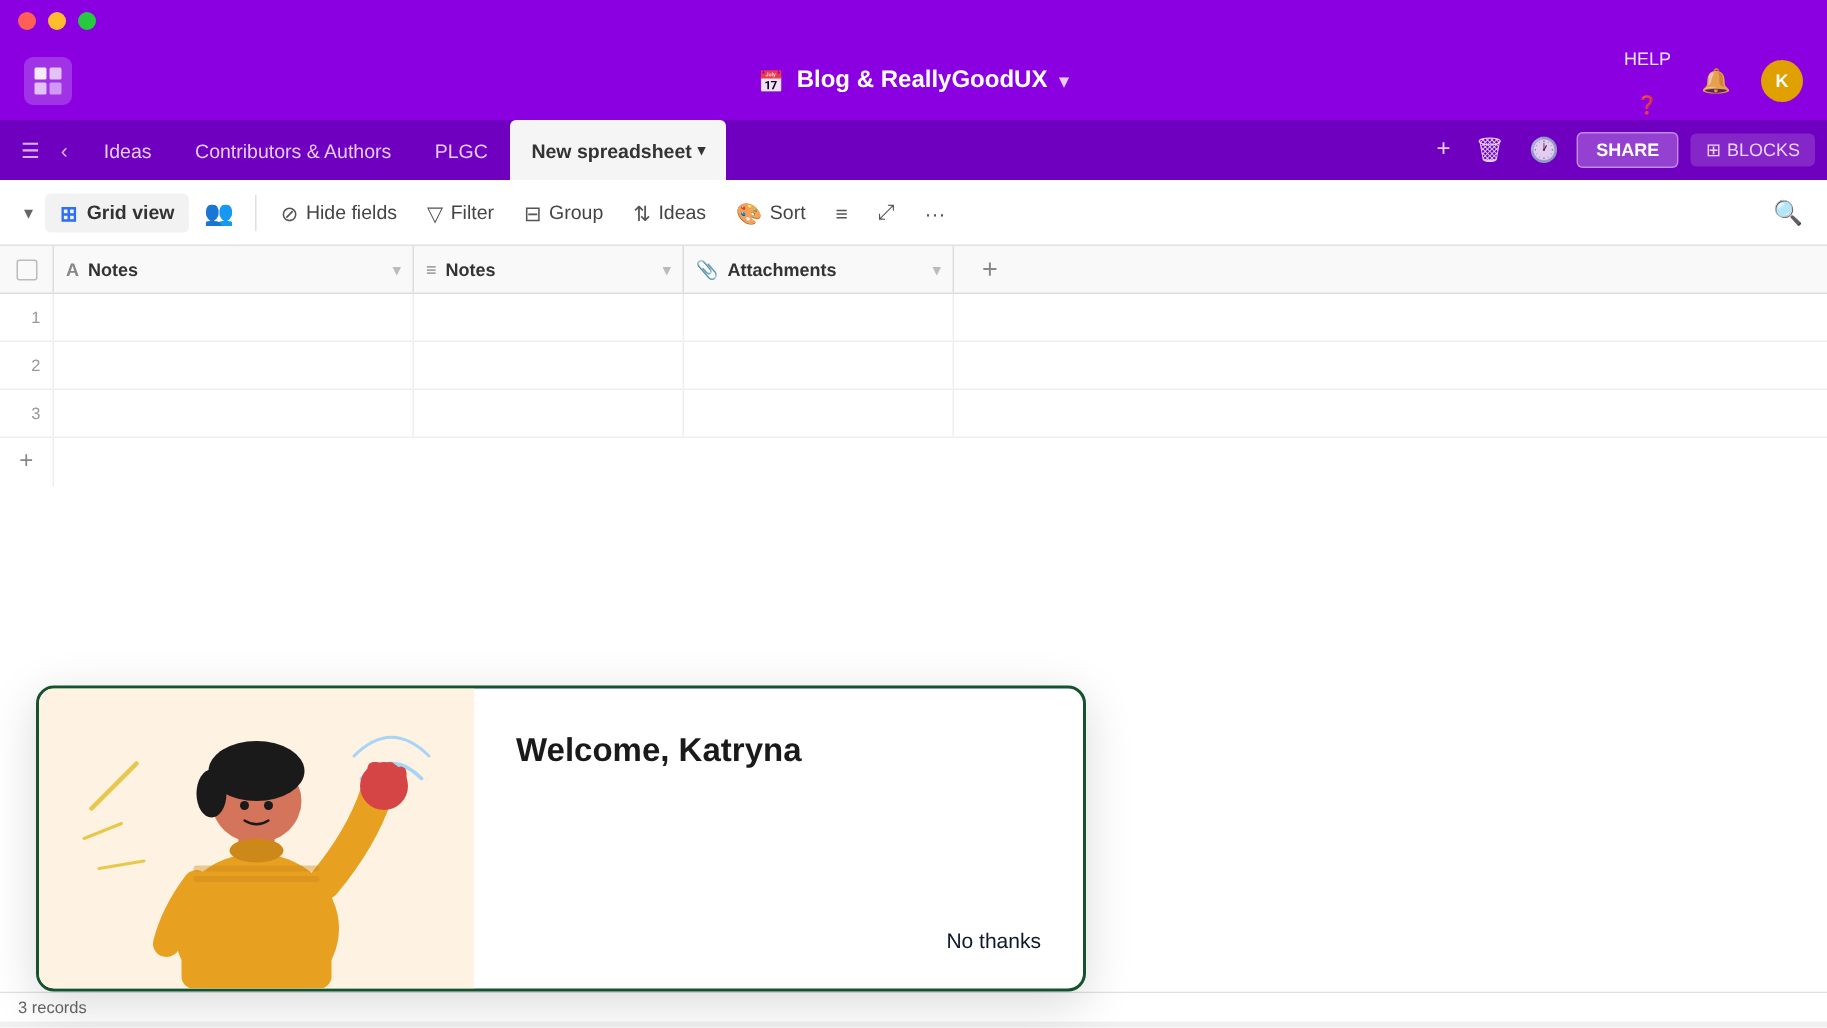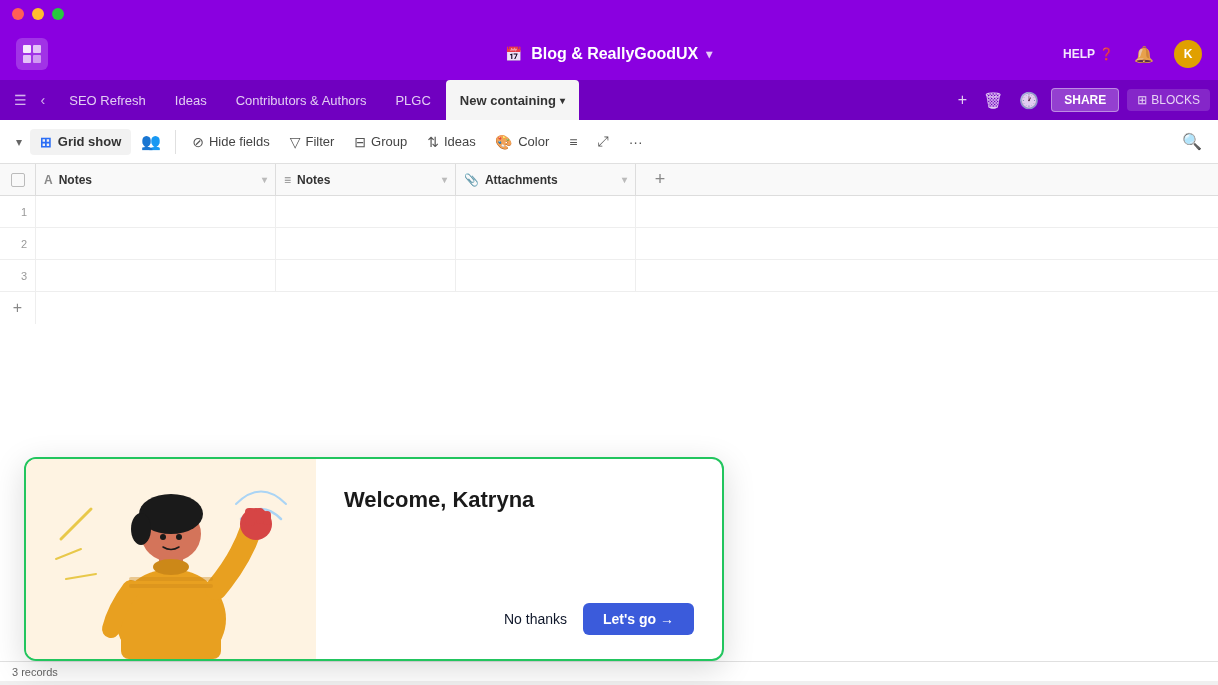--- a/index.html
+++ b/index.html
@@ -52,26 +52,27 @@
     .header-right {
       position: absolute;
       right: 16px;
       display: flex;
       align-items: center;
       gap: 16px;
     }
     .header-right-item {
       display: flex;
       align-items: center;
-      gap: 4px;
+      gap: 17px;
       color: white;
       font-size: 12px;
-      font-weight: 700;
+      font-weight: 400;
       cursor: pointer;
       opacity: 0.9;
+      flex-direction: column;
     }
     .avatar {
       width: 28px; height: 28px;
       border-radius: 50%;
       background: #e0a000;
       display: flex; align-items: center; justify-content: center;
       color: white; font-size: 12px; font-weight: 600;
     }
     .share-btn {
       background: rgba(255,255,255,0.25);
@@ -339,21 +340,21 @@
       align-items: flex-end;
       justify-content: flex-start;
       padding: 0 0 24px 24px;
       pointer-events: none;
       z-index: 100;
     }
     .welcome-card {
       width: 700px;
       background: white;
       border-radius: 12px;
-      border: 2px solid #22c55e;
+      border: 2px solid #14532d;
       display: flex;
       overflow: hidden;
       pointer-events: all;
       box-shadow: 0 8px 32px rgba(0,0,0,0.15);
     }
     .welcome-illustration {
       width: 290px;
       min-width: 290px;
       background: #fef3e2;
       display: flex;
@@ -455,54 +456,51 @@
   </div>
 </div>
 
 <div class="tab-bar">
   <div class="tab-bar-left">
     <div class="tab-bar-nav">☰</div>
     <div class="tab-bar-nav">‹</div>
   </div>
   <div class="tabs-list">
     <div class="tab">
-      <span>SEO Refresh</span>
-    </div>
-    <div class="tab">
       <span>Ideas</span>
     </div>
     <div class="tab">
       <span>Contributors &amp; Authors</span>
     </div>
     <div class="tab">
       <span>PLGC</span>
     </div>
     <div class="tab active">
-      <span>New containing</span>
+      <span>New spreadsheet</span>
       <span style="margin-left:4px;font-size:10px;">▾</span>
     </div>
   </div>
   <div class="tab-bar-actions">
     <div class="tab-bar-icon">+</div>
     <div class="tab-bar-icon">🗑</div>
     <div class="tab-bar-icon">🕐</div>
     <div class="share-btn">SHARE</div>
     <div class="blocks-btn">
       <span>⊞</span>
       <span>BLOCKS</span>
     </div>
   </div>
 </div>
 
 <div class="toolbar">
   <div class="toolbar-left">
     <span class="view-chevron">▾</span>
     <div class="view-btn">
       <span class="view-btn-icon">⊞</span>
-      <span>Grid show</span>
+      <span>Grid view</span>
     </div>
     <span class="person-icon">👥</span>
   </div>
   <div class="toolbar-divider"></div>
   <div class="toolbar-action">
     <span class="toolbar-action-icon">⊘</span>
     <span>Hide fields</span>
   </div>
   <div class="toolbar-action">
     <span class="toolbar-action-icon">▽</span>
@@ -511,21 +509,21 @@
   <div class="toolbar-action">
     <span class="toolbar-action-icon">⊟</span>
     <span>Group</span>
   </div>
   <div class="toolbar-action">
     <span class="toolbar-action-icon">⇅</span>
     <span>Ideas</span>
   </div>
   <div class="toolbar-action">
     <span class="toolbar-action-icon">🎨</span>
-    <span>Color</span>
+    <span>Sort</span>
   </div>
   <div class="toolbar-action">
     <span class="toolbar-action-icon">≡</span>
   </div>
   <div class="toolbar-action">
     <span class="toolbar-action-icon">⤢</span>
   </div>
   <div class="toolbar-action">
     <span class="toolbar-action-icon">···</span>
   </div>
@@ -630,17 +628,16 @@
         <rect x="88" y="118" width="84" height="4" rx="2" fill="#cc8818" opacity="0.4"></rect>
         <rect x="88" y="125" width="84" height="4" rx="2" fill="#cc8818" opacity="0.4"></rect>
       </svg>
     </div>
     <div class="welcome-content">
       <div>
         <div class="welcome-title">Welcome, Katryna</div>
       </div>
       <div class="welcome-actions">
         <button class="no-thanks-btn">No thanks</button>
-        <button class="lets-go-btn">Let's go →</button>
       </div>
     </div>
   </div>
 </div>
 
 </body></html>

